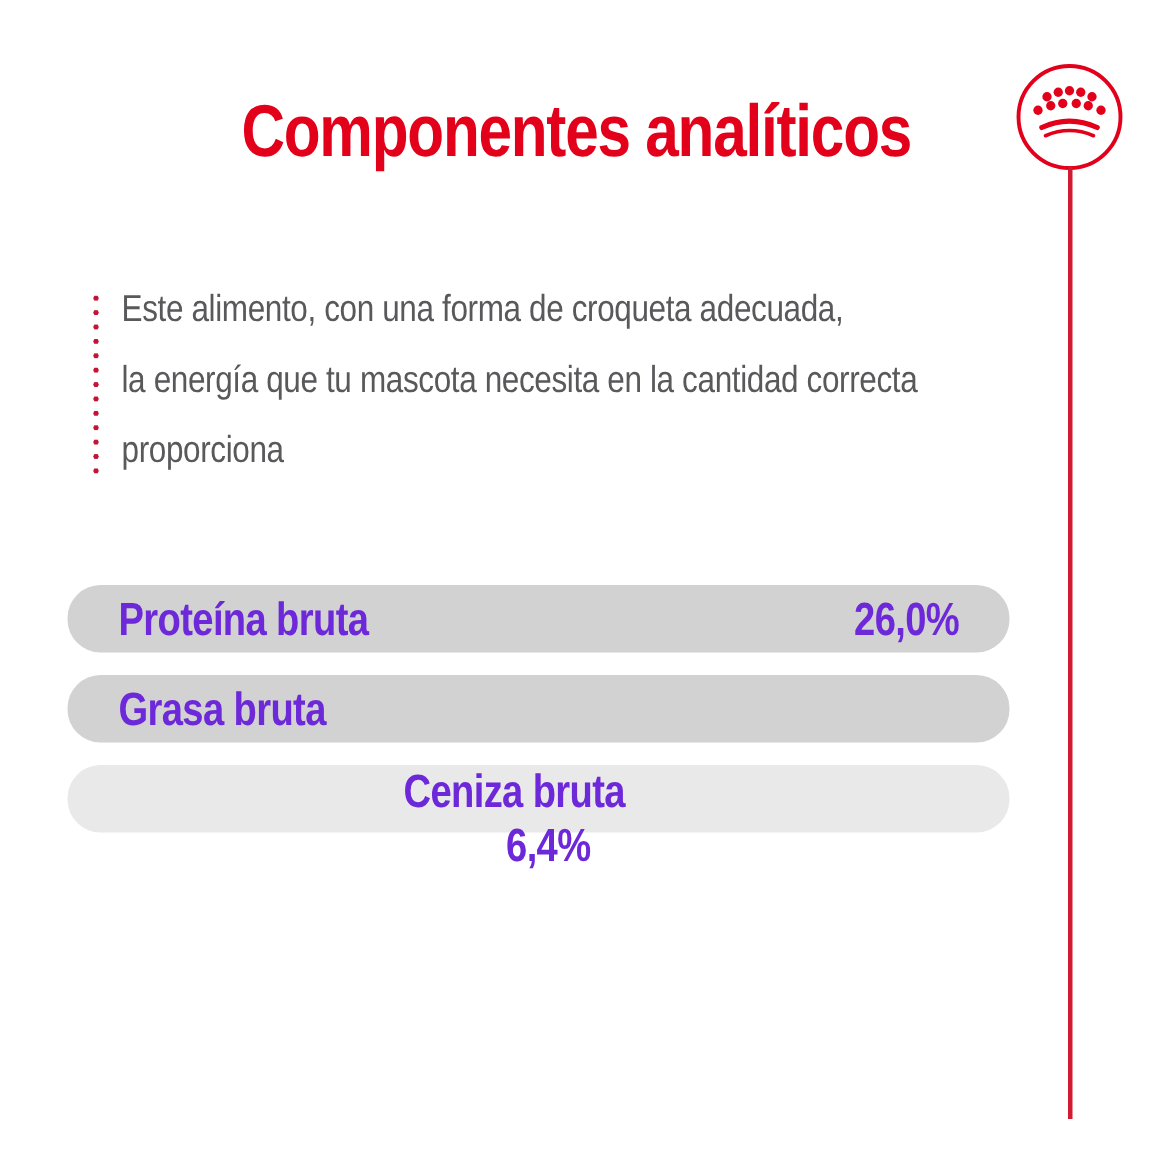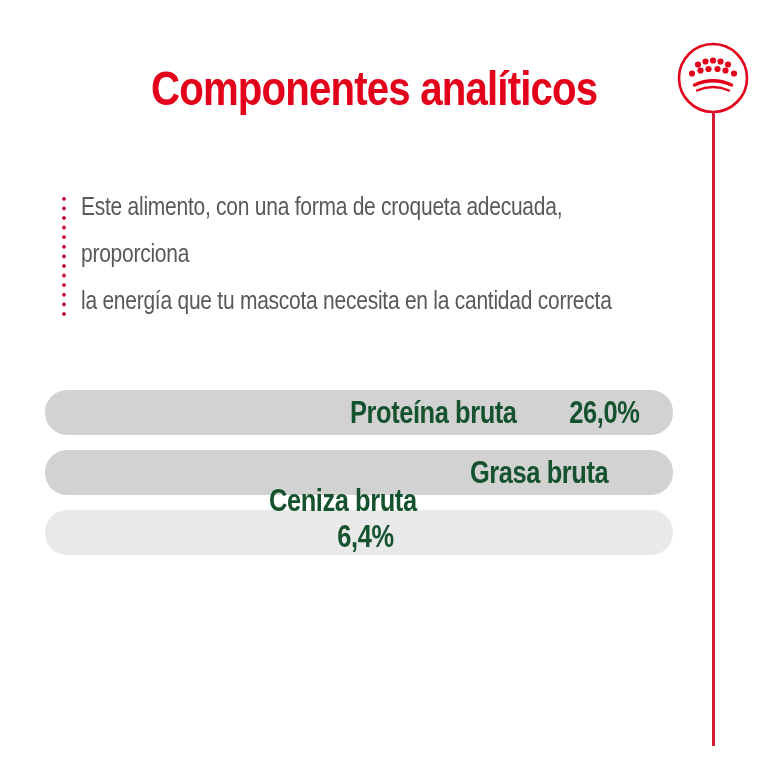--- a/index.html
+++ b/index.html
@@ -16,20 +16,21 @@
   .title{
     position:absolute;
     top:62px;left:0;
     width:748px;
     margin:0;
     text-align:center;
     font-size:49px;
     font-weight:700;
     letter-spacing:-1px;
     line-height:52px;
+    padding-left:10px;
   }
   .title .condense{
     display:inline-block;
     transform:scaleX(0.82);
     transform-origin:center center;
     white-space:nowrap;
   }
 
   
   .logo{
@@ -84,25 +85,25 @@
     width:628px;
   }
   .row{
     box-sizing:border-box;
     width:628px;
     height:45px;
     margin-bottom:15px;
     border-radius:22px;
     display:flex;
     align-items:center;
-    justify-content:flex-end;
+    justify-content:space-between;
     padding:0 34px;
     font-size:31px;
     font-weight:700;
-    color:#14532d;
+    color:#6d28d9;
     letter-spacing:-0.5px;
   }
   .row .label .condense{
     display:inline-block;
     transform:scaleX(0.82);
     transform-origin:left center;
     white-space:nowrap;
   }
   .row .value .condense{
     display:inline-block;
@@ -142,24 +143,24 @@
 
   <div class="vline" style="background-color: rgb(210, 27, 50);"></div>
 
   <div class="dotline" style="color: rgb(196, 19, 52);"></div>
 
   <div class="intro" style="color: rgb(89, 89, 91);">
     <div class="intro-line">
       <span class="condense">Este alimento, con una forma de croqueta adecuada,</span>
     </div>
     <div class="intro-line">
-      <span class="condense">proporciona</span>
+      <span class="condense">la energía que tu mascota necesita en la cantidad correcta</span>
     </div>
     <div class="intro-line">
-      <span class="condense">la energía que tu mascota necesita en la cantidad correcta</span>
+      <span class="condense">proporciona</span>
     </div>
   </div>
 
   <div class="table">
 
     <div class="row" style="background-color: rgb(210, 210, 210);">
       <span class="label">
         <span class="condense">Proteína bruta</span>
       </span>
       <span class="value">

